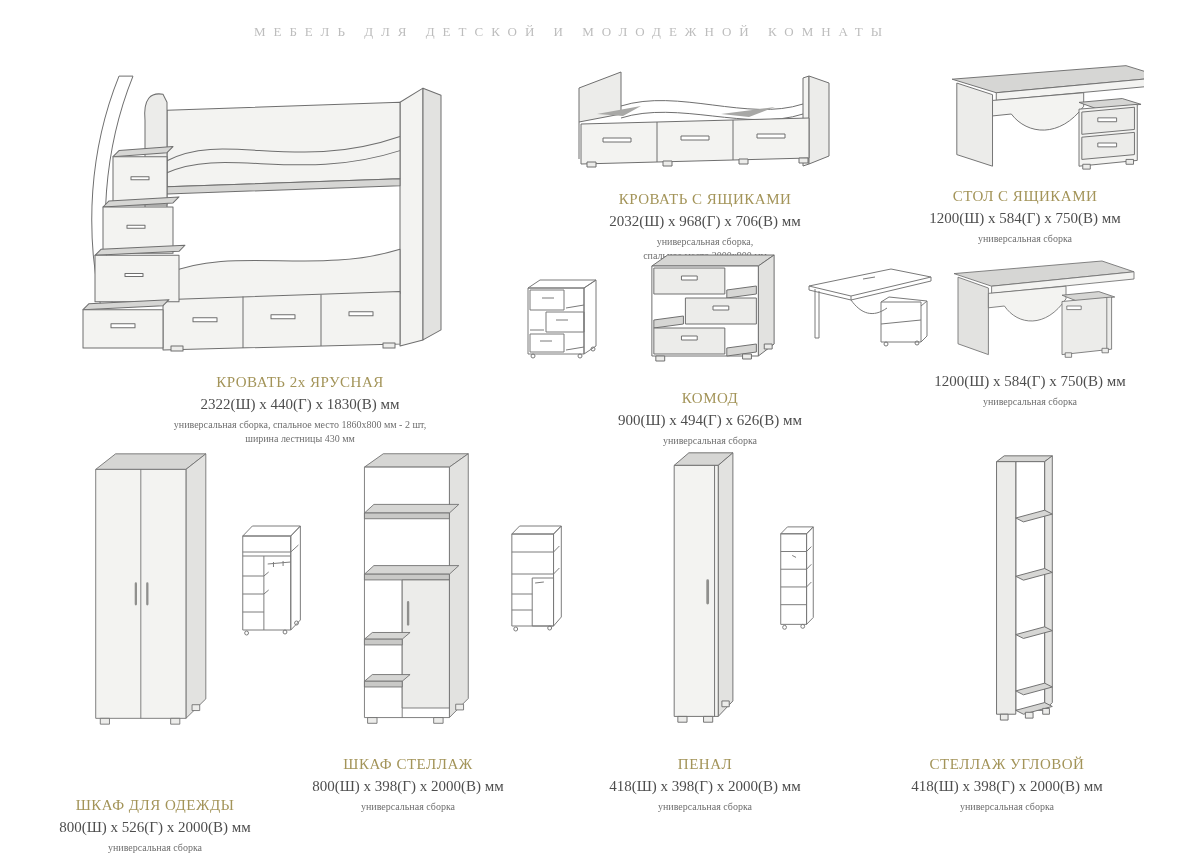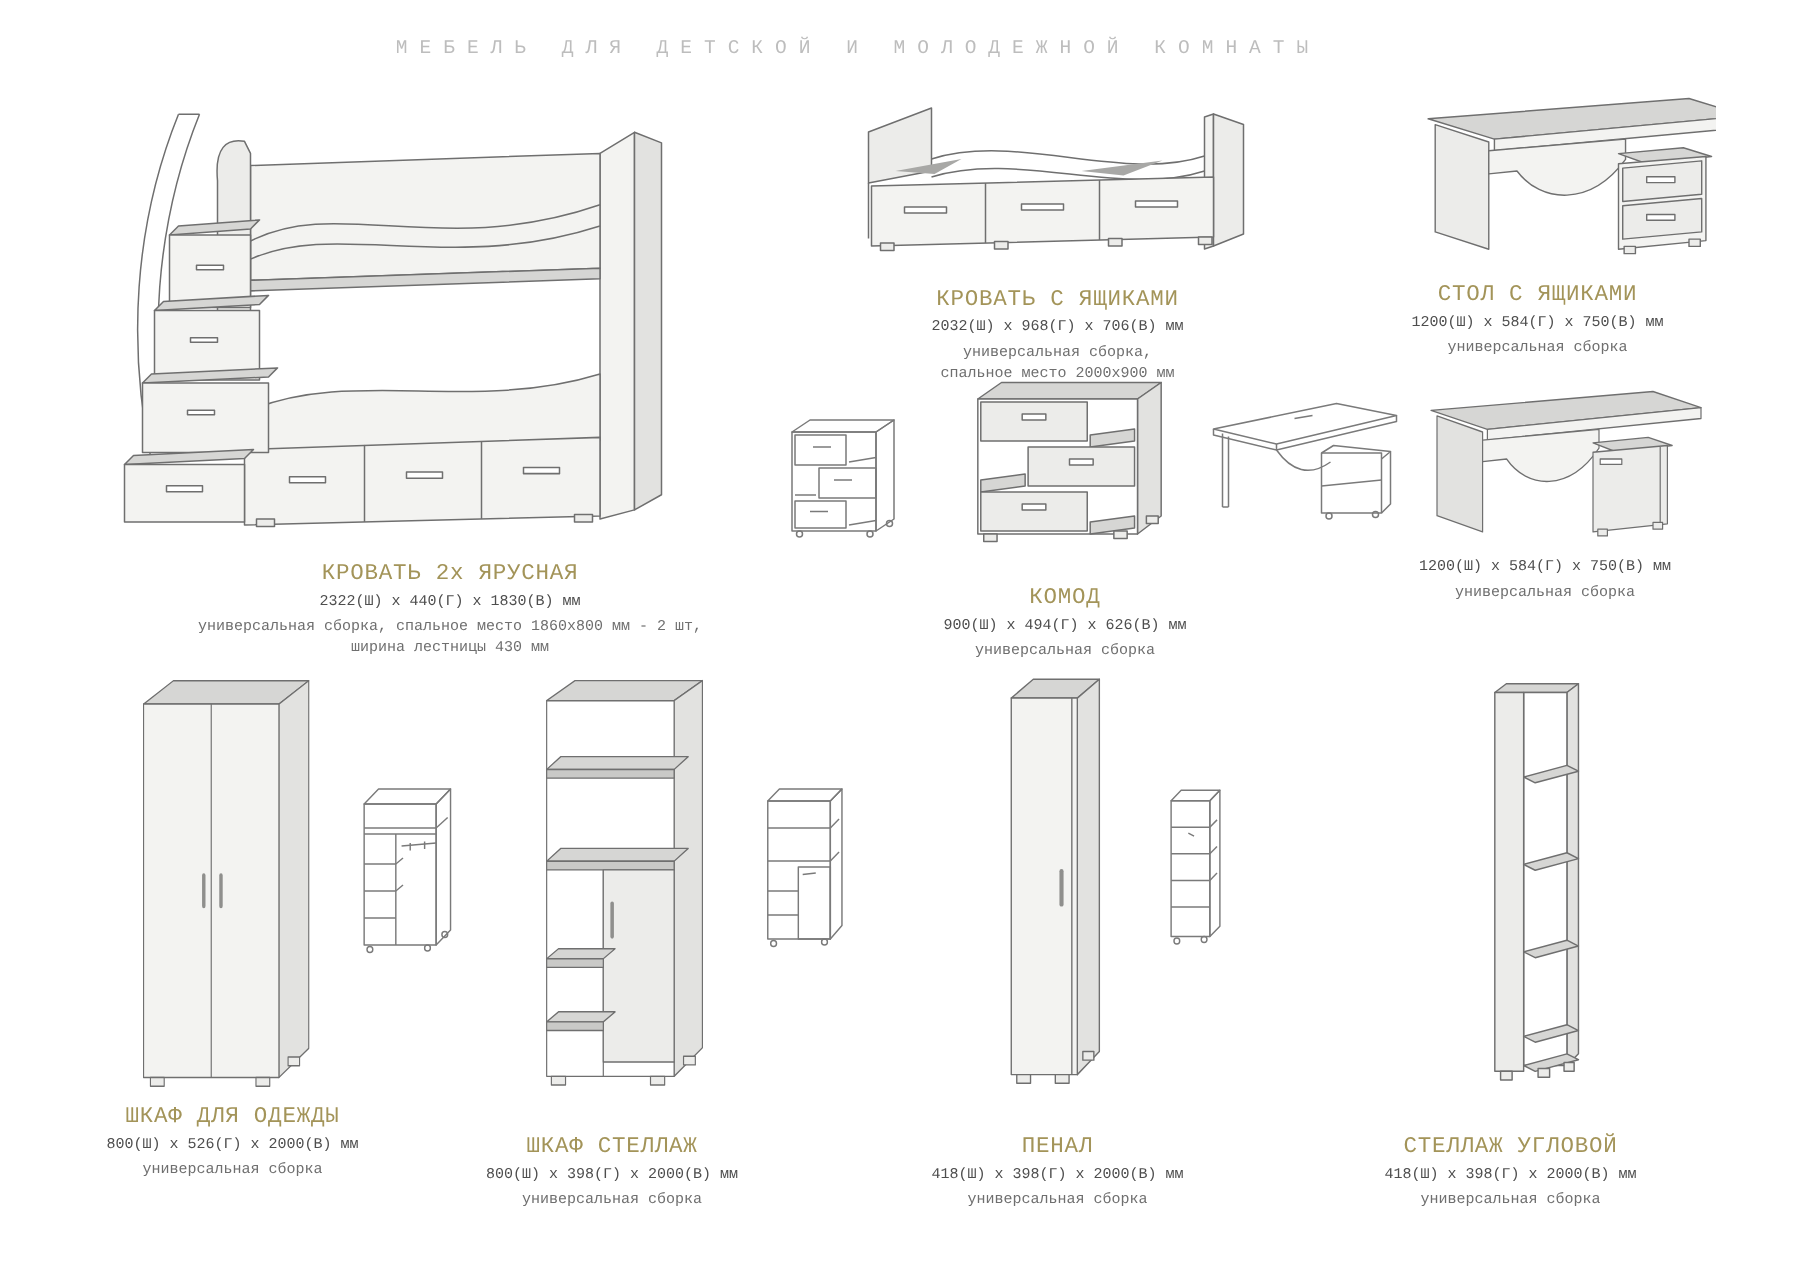--- a/index.html
+++ b/index.html
@@ -1,28 +1,28 @@
 <!DOCTYPE html>
 <html><head>
 <meta charset="utf-8">
 <style>
   html,body { margin:0; padding:0; background:#ffffff; }
   #page {
     position:relative; width:1144px; height:857px; background:#ffffff;
-    font-family:Liberation Mono, monospace; overflow:hidden;
+    font-family:Liberation Serif, serif; overflow:hidden;
   }
   .header-title {
     position:absolute; top:24px; left:0; width:100%; text-align:center;
     color:#bdbdbd; font-size:13px; letter-spacing:8px; font-weight:400;
   }
   .illus { position:absolute; }
   .illus svg { width:100%; height:100%; display:block; }
   .plabel { position:absolute; text-align:center; }
   .pname { color:#a39459; font-size:15px; letter-spacing:0.5px; margin-bottom:5px;margin-top:16px; }
-  .pdims { color:#4e4e4e; font-size:10px; margin-bottom:5px; }
+  .pdims { color:#4e4e4e; font-size:15px; margin-bottom:5px; }
   .pnote { color:#6f6f6f; font-size:10px; line-height:1.35; }
   
   .ln  { fill:none; stroke:#6f6f6f; stroke-width:1; stroke-linejoin:round; }
   .lns { fill:none; stroke:#7a7a7a; stroke-width:1; stroke-linejoin:round; }
   .f0  { fill:#ffffff; stroke:#6f6f6f; stroke-width:1; stroke-linejoin:round; }
   .f1  { fill:#f3f3f1; stroke:#6f6f6f; stroke-width:1; stroke-linejoin:round; }
   .f2  { fill:#ececea; stroke:#6f6f6f; stroke-width:1; stroke-linejoin:round; }
   .f3  { fill:#e2e2e0; stroke:#6f6f6f; stroke-width:1; stroke-linejoin:round; }
   .f4  { fill:#d6d6d4; stroke:#6f6f6f; stroke-width:1; stroke-linejoin:round; }
   .f5  { fill:#c9c9c7; stroke:#6f6f6f; stroke-width:1; stroke-linejoin:round; }
@@ -251,21 +251,21 @@
       <line class="lns" x1="28" y1="76" x2="33" y2="72"></line>
       <line class="lns" x1="6" y1="94" x2="28" y2="94"></line>
       <line class="lns" x1="32" y1="46" x2="56" y2="44"></line>
       <line class="lns" x1="38" y1="44" x2="38" y2="49"></line>
       <line class="lns" x1="48" y1="43" x2="48" y2="48"></line>
       <circle class="lns" cx="10" cy="115" r="2"></circle>
       <circle class="lns" cx="50" cy="114" r="2"></circle>
       <circle class="lns" cx="62" cy="105" r="2"></circle>
     </svg>
   </div>
-  <div class="plabel" style="left:30px; top:720px; width:250px;">
+  <div class="plabel" style="left:30px; top:781px; width:250px;">
     <div class="pname">ШКАФ ДЛЯ ОДЕЖДЫ</div>
     <div class="pdims">800(Ш) x 526(Г) x 2000(В) мм</div>
     <div class="pnote">универсальная сборка</div>
   </div>
 
   <div class="illus" style="left:355px; top:448px; width:118px; height:282px;">
     <svg viewBox="0 0 150 295" preserveAspectRatio="none">
       <polygon class="f4" points="12,20 36,6 144,6 120,20"></polygon>
       <polygon class="f3" points="120,20 144,6 144,262 120,282"></polygon>
       <rect class="f0" x="12" y="20" width="108" height="262"></rect>

